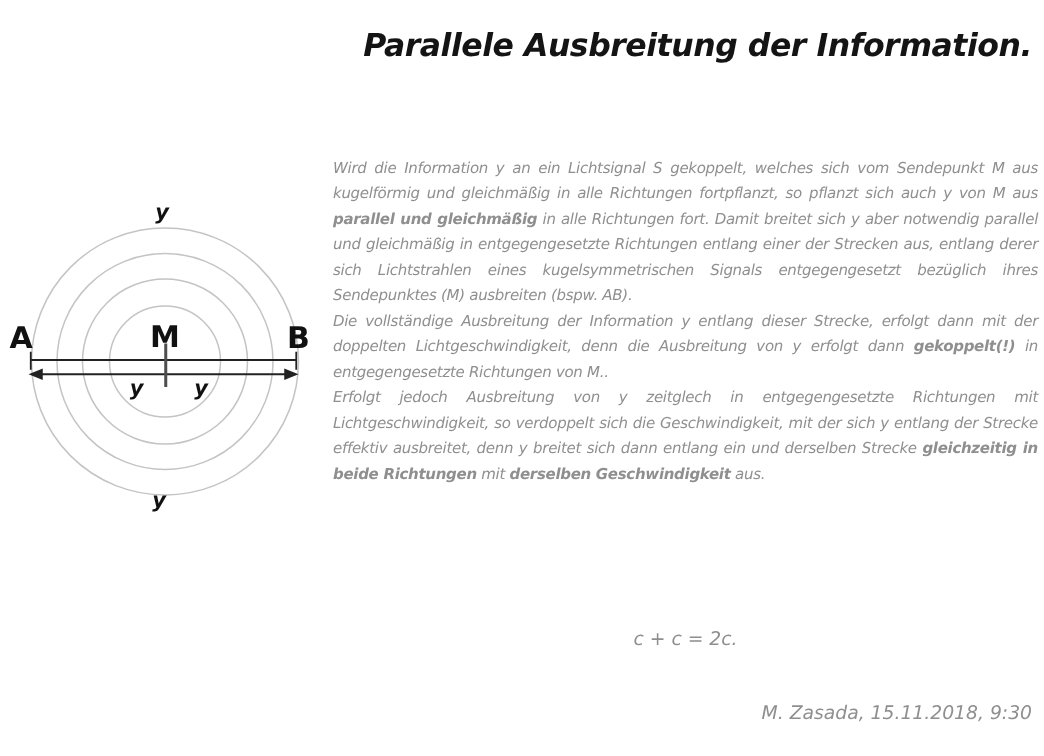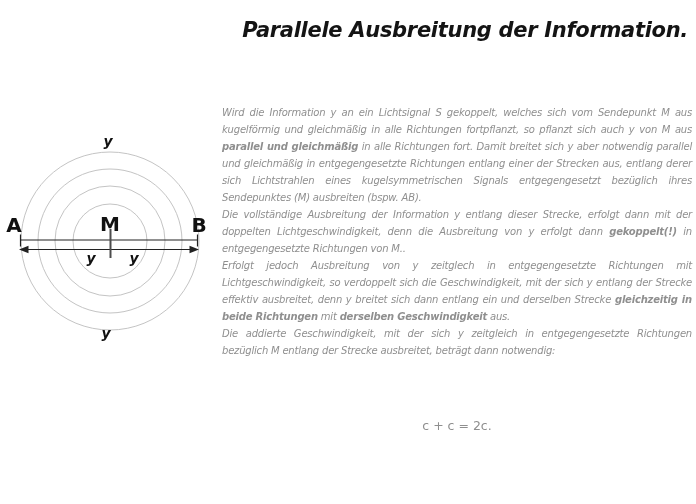--- a/index.html
+++ b/index.html
@@ -36,20 +36,21 @@
     letter-spacing:-0.2px;
     color:var(--body-text);
     text-align:justify;
   }
   .body-text p{margin:0;}
   .b{font-weight:bold;}
   .formula{
     position:absolute;
     left:222px;top:418px;width:470px;
     text-align:center;
+    font-style:italic;
     font-size:12.5px;
     color:var(--body-text);
   }
   .footer{
     position:absolute;
     top:467px;right:8px;
     font-style:italic;
     font-size:12.5px;
     color:var(--body-text);
   }
@@ -103,19 +104,19 @@
     <text class="diag-label y-label" x="108" y="146" text-anchor="middle">y</text>
     <text class="diag-label y-label" x="106" y="338" text-anchor="middle">y</text>
     <text class="diag-label y-label" x="91" y="263" text-anchor="middle">y</text>
     <text class="diag-label y-label" x="134" y="263" text-anchor="middle">y</text>
   </svg>
 
   <div class="body-text">
       <p><span>Wird die Information y an ein Lichtsignal S gekoppelt, welches sich vom Sendepunkt M aus kugelförmig und gleichmäßig in alle Richtungen fortpflanzt, so pflanzt sich auch y von M aus </span><span class="b">parallel und gleichmäßig</span><span> in alle Richtungen fort. Damit breitet sich y aber notwendig parallel und gleichmäßig in entgegengesetzte Richtungen entlang einer der Strecken aus, entlang derer sich Lichtstrahlen eines kugelsymmetrischen Signals entgegengesetzt bezüglich ihres Sendepunktes (M) ausbreiten (bspw. AB).</span></p>
       <p><span>Die vollständige Ausbreitung der Information y entlang dieser Strecke, erfolgt dann mit der doppelten Lichtgeschwindigkeit, denn die Ausbreitung von y erfolgt dann </span><span class="b">gekoppelt(!)</span><span> in entgegengesetzte Richtungen von M..</span></p>
       <p><span>Erfolgt jedoch Ausbreitung von y zeitglech in entgegengesetzte Richtungen mit Lichtgeschwindigkeit, so verdoppelt sich die Geschwindigkeit, mit der sich y entlang der Strecke effektiv ausbreitet, denn y breitet sich dann entlang ein und derselben Strecke </span><span class="b">gleichzeitig in beide Richtungen</span><span> mit </span><span class="b">derselben Geschwindigkeit</span><span> aus.</span></p>
-      <p><span>Die addierte Geschwindigkeit, mit der sich y zeitgleich in entgegengesetzte Richtungen bezüglich M entlang der Strecke ausbreitet, beträgt dann notwendig:</span></p>
     </div>
 
   <div class="formula">c + c = 2c.</div>
 
+  <div class="footer">M. Zasada, 15.11.2018, 9:30</div>
 
 </div>
 
 </body></html>

